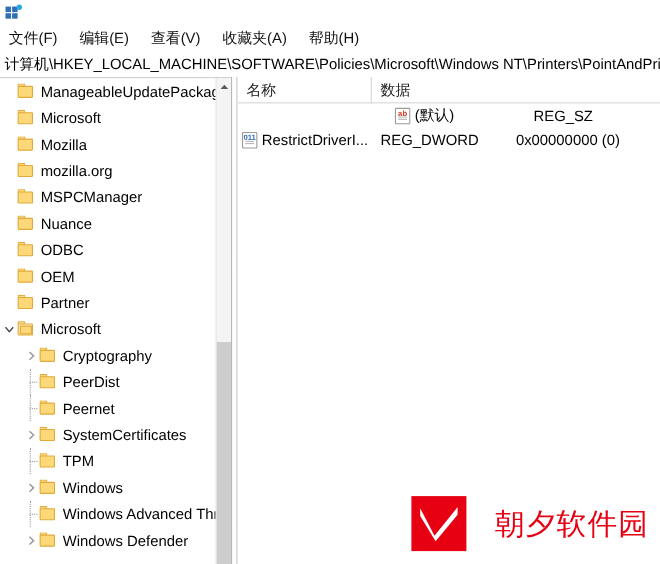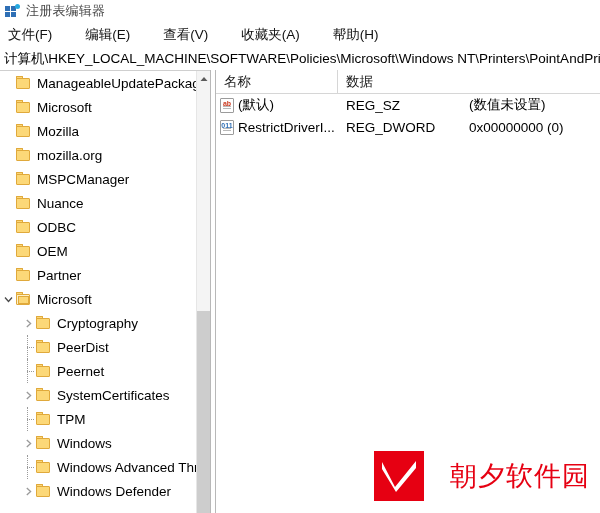--- a/index.html
+++ b/index.html
@@ -75,21 +75,20 @@
 
   
   .menubar {
     height: 26px;
     display: flex;
     align-items: center;
     padding-left: 8px;
     background: #ffffff;
     position: relative;
     z-index: 10;
-    gap: 13px;
   }
   .menu-item {
     font-size: 13.5px;
     color: #111111;
     margin-right: 20px;
     white-space: nowrap;
     cursor: default;
   }
 
   
@@ -391,21 +390,20 @@
 <body>
 
 <div class="titlebar">
   <div class="app-icon">
     <span class="sq s1"></span>
     <span class="sq s2"></span>
     <span class="sq s3"></span>
     <span class="sq s4"></span>
     <span class="dot"></span>
   </div>
-  <div class="title-text">注册表编辑器</div>
 </div>
 
 <div class="menubar">
   <div class="menu-item">文件(F)</div>
   <div class="menu-item">编辑(E)</div>
   <div class="menu-item">查看(V)</div>
   <div class="menu-item">收藏夹(A)</div>
   <div class="menu-item">帮助(H)</div>
 </div>
 
@@ -615,21 +613,20 @@
             <span class="val-icon str">
               <span class="glyph">ab</span>
               <span class="lines">
                 <i></i>
                 <i></i>
               </span>
             </span>
             <span>(默认)</span>
           </div>
           <div class="cell cell-type">REG_SZ</div>
-          <div class="cell cell-data">(数值未设置)</div>
         </div>
         <div class="list-row">
           <div class="cell cell-name">
             <span class="val-icon dword">
               <span class="glyph">011</span>
               <span class="lines">
                 <i></i>
                 <i></i>
               </span>
             </span>

